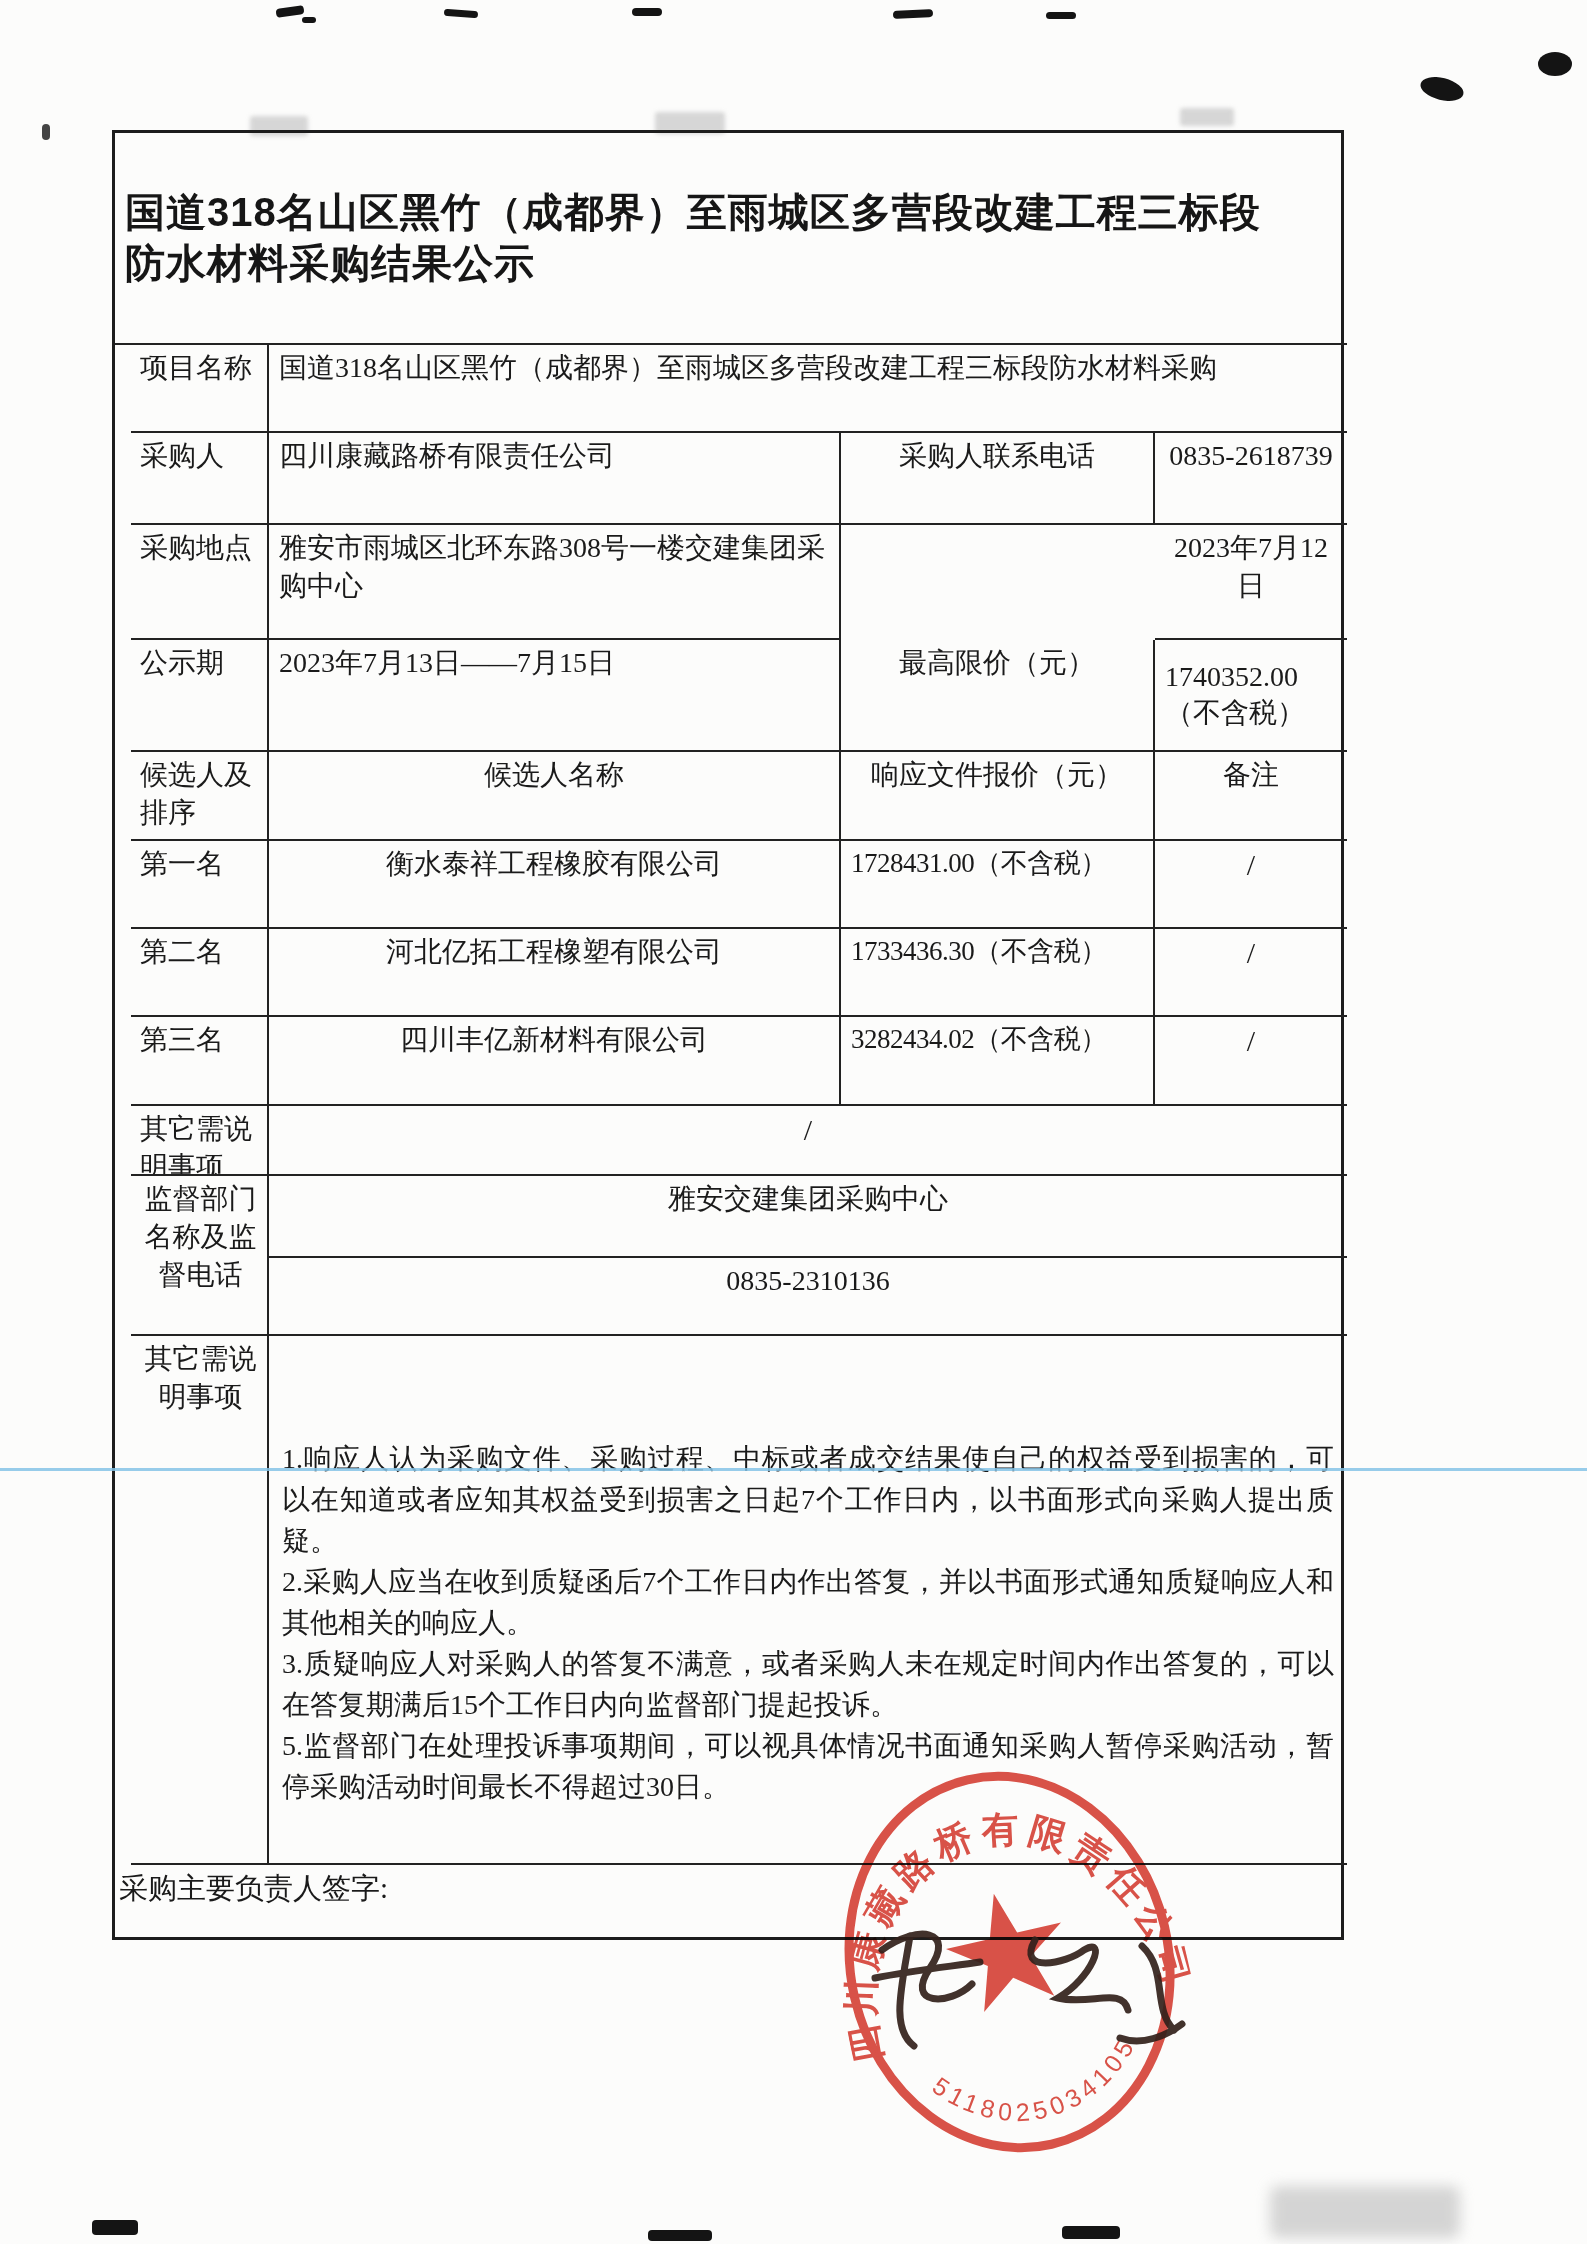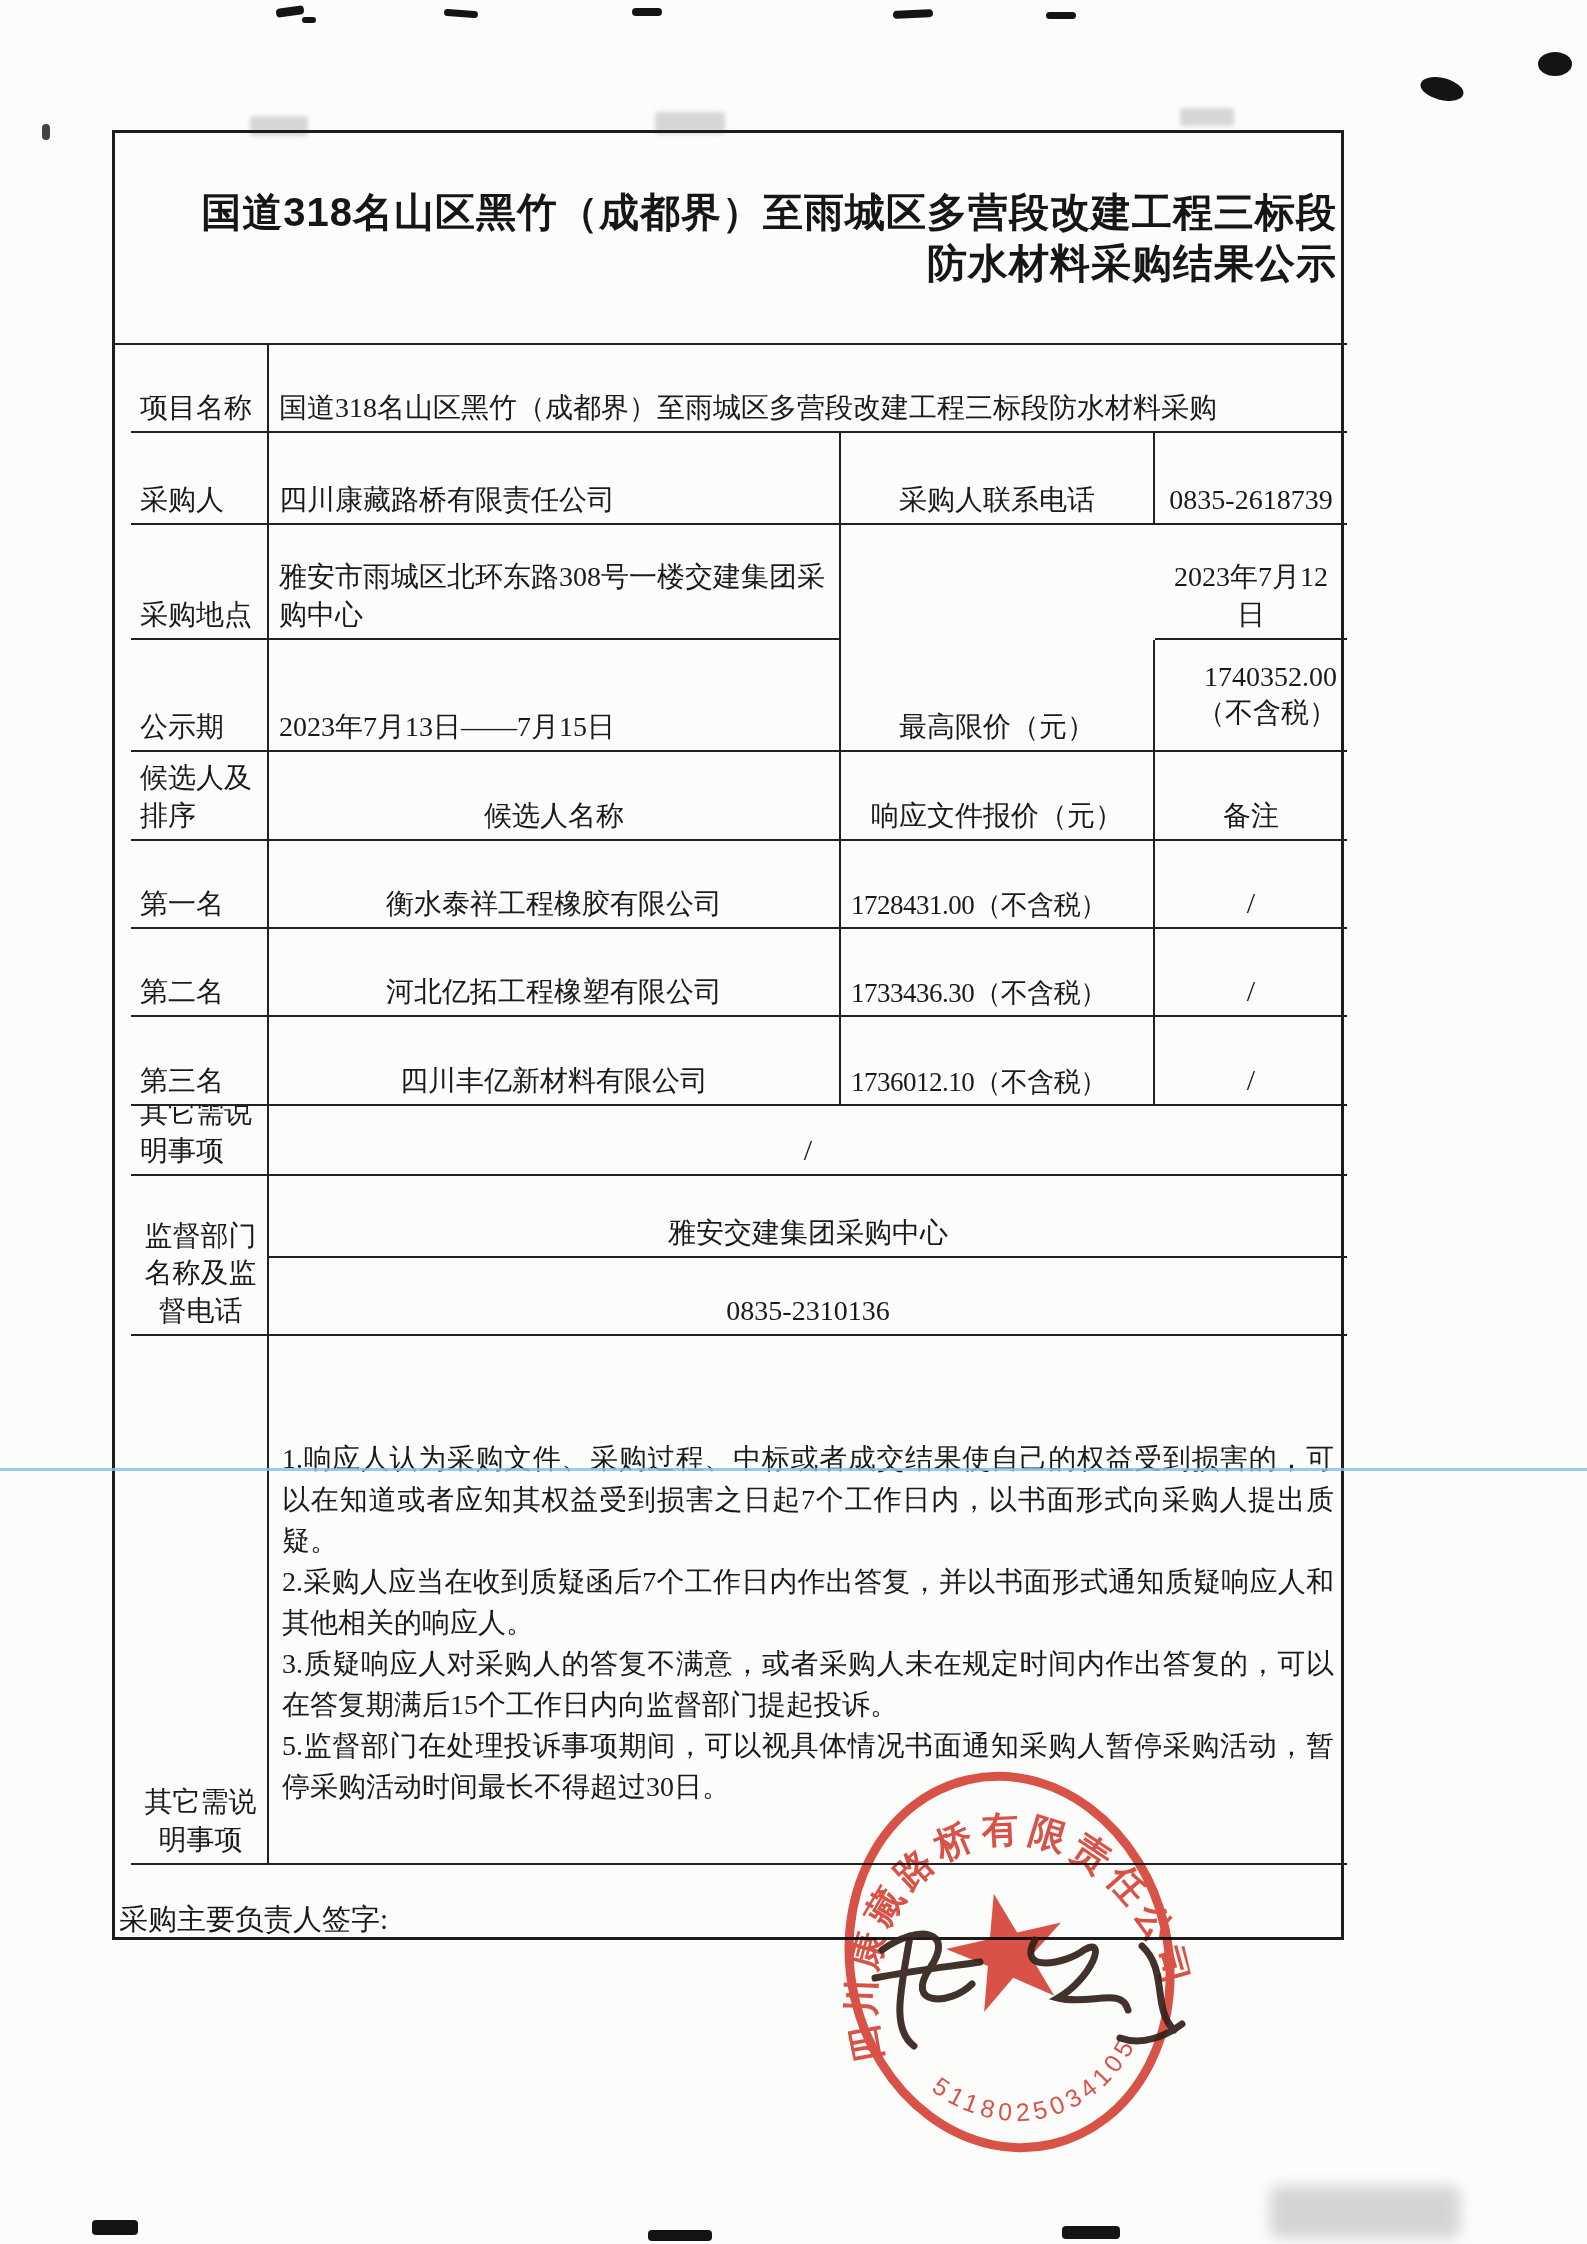--- a/index.html
+++ b/index.html
@@ -20,21 +20,21 @@
     grid-template-rows:212px 88px 92px 115px 112px 89px 88px 88px 89px 70px 82px 78px 529px 78px;
     border:3px solid #1d1d1d;
     box-sizing:border-box;
     background:transparent;
     z-index:2;
   }
   .cell{
     border-right:2px solid #222;
     border-bottom:2px solid #222;
     box-sizing:border-box;
-    display:flex;align-items:flex-end;
+    display:flex;align-items:flex-start;
     font-size:28px;line-height:1.35;
     padding:4px 10px;
     overflow:hidden;
   }
   .er{border-right:none;}
   .eb{border-bottom:none;}
   .c1{grid-column:1;margin-left:16px;}
   .c2{grid-column:2;}
   .c3{grid-column:3;}
   .c4{grid-column:4;}
@@ -157,21 +157,21 @@
   <div class="cell c3 left price">1728431.00（不含税）</div>
   <div class="cell c4 er center slash-cell">/</div>
 
   <div class="cell c1 left label">第二名</div>
   <div class="cell c2 center">河北亿拓工程橡塑有限公司</div>
   <div class="cell c3 left price">1733436.30（不含税）</div>
   <div class="cell c4 er center slash-cell">/</div>
 
   <div class="cell c1 left label">第三名</div>
   <div class="cell c2 center">四川丰亿新材料有限公司</div>
-  <div class="cell c3 left price">1736012.10（不含税）</div>
+  <div class="cell c3 left price">3282434.02（不含税）</div>
   <div class="cell c4 er center slash-cell">/</div>
 
   <div class="cell c1 left label">其它需说明事项</div>
   <div class="cell c2s er center slash-cell">/</div>
 
   <div class="cell c1 rs2 center label">监督部门名称及监督电话</div>
   <div class="cell c2s er center">雅安交建集团采购中心</div>
   <div class="cell c2s er center">0835-2310136</div>
 
   <div class="cell c1 center label">其它需说明事项</div>

